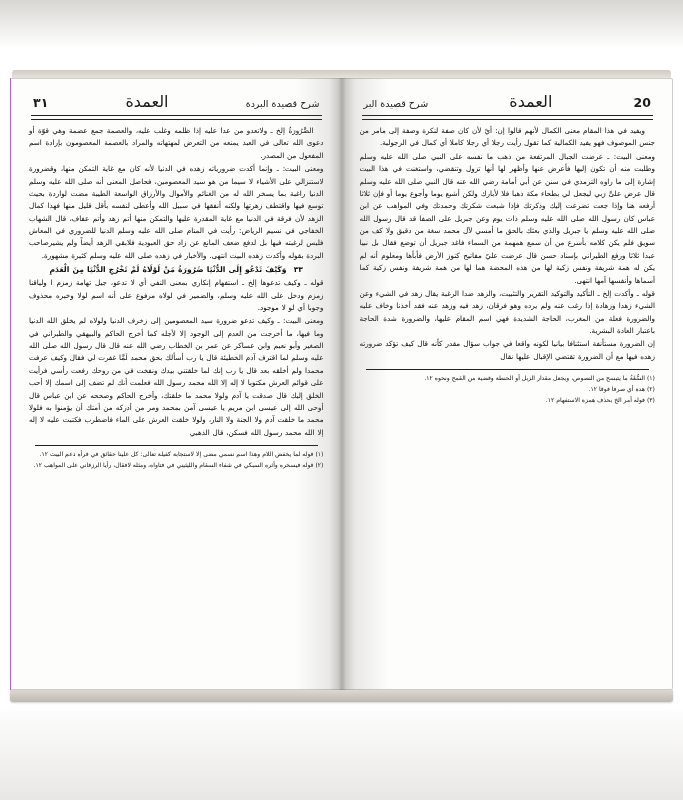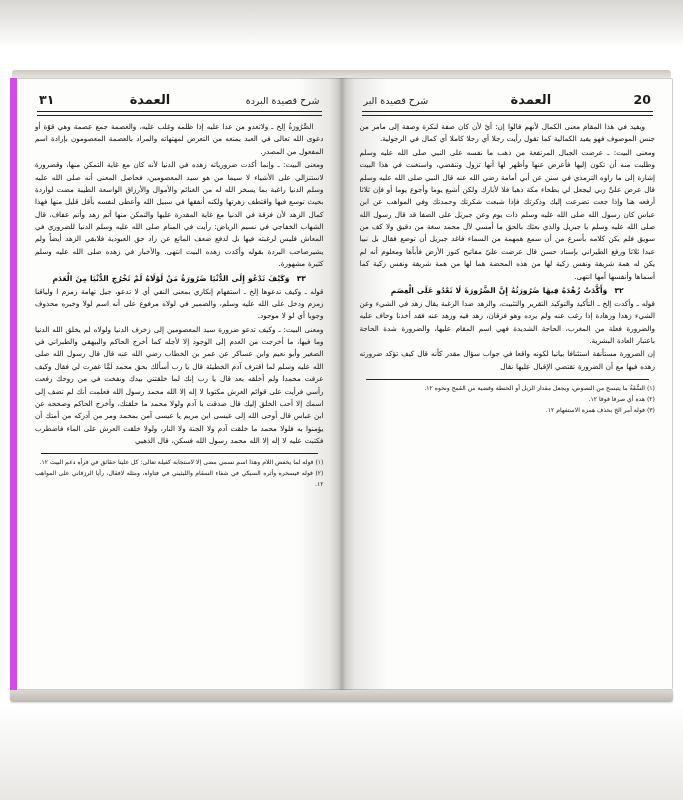--- a/index.html
+++ b/index.html
@@ -64,38 +64,38 @@
 
   .page {
     position: relative;
     width: 50%;
     height: 100%;
     box-sizing: border-box;
     padding: 14px 18px 10px 18px;
     direction: rtl;
     overflow: hidden;
   }
-  .page.left  { border-left: 7px solid #d946ef; }
+  .page.left  { border-left: 1px solid #d946ef; }
   .page.right { }
 
   
   .head-row {
     display: flex;
     flex-direction: row-reverse;
     justify-content: space-between;
     align-items: baseline;
     font-family: "DejaVu Sans", sans-serif;
     font-size: 10.5px;
     color: #1b1b1b;
     padding: 0 4px 2px 4px;
     letter-spacing: 0;
   }
   .head-title {
-    font-size: 13px;
-    font-weight: bold;
+    font-size: 16px;
+    font-weight: normal;
   }
   .head-page {
     font-size: 12.5px;
     font-weight: bold;
   }
   .head-chap {
     font-size: 9.5px;
   }
   .head-rule {
     height: 1px;
@@ -223,24 +223,20 @@
       <div class="head-row">
         <span class="head-chap">شرح قصيدة البر</span>
         <span class="head-title">العمدة</span>
         <span class="head-page">20</span>
       </div>
       <div class="head-rule double"></div>
 
       <div class="body">
         <p class="first">ويفيد في هذا المقام معنى الكمال لأنهم قالوا إن: أيْ لأن كان صفة لنكرة وصفة إلى مامر من جنس الموصوف فهو يفيد الكمالية كما تقول رأيت رجلا أي رجلا كاملا أي كمال في الرجولية.</p>
         <p>ومعنى البيت: ـ عرضت الجبال المرتفعة من ذهب ما نفسه على النبي صلى الله عليه وسلم وطلبت منه أن تكون إليها فأعرض عنها وأظهر لها أنها تزول وتنقضي، واستغنت في هذا البيت إشارة إلى ما راوه الترمذي في سنن عن أبي أمامة رضي الله عنه قال النبي صلى الله عليه وسلم قال عرض علىَّ رَبي ليجعل لي بطحاء مكة ذهبا فلا لأبارك ولكن أشبع يوما وأجوع يوما أو فإن ثلاثا أرفعه هنا وإذا جعت تضرعت إليك وذكرتك فإذا شبعت شكرتك وحمدتك وفي المواهب عن ابن عباس كان رسول الله صلى الله عليه وسلم ذات يوم وعن جبريل على الصفا قد قال رسول الله صلى الله عليه وسلم يا جبريل والذي بعثك بالحق ما أمسي لآل محمد سغة من دقيق ولا كف من سويق فلم يكن كلامه بأسرع من أن سمع همهمة من السماء فاغد جبريل أن توضع فقال بل نبيا عبدا ثلاثا ورفع الطيراني بإسناد حسن قال عرضت عليّ مفاتيح كنوز الأرض فأبأها ومعلوم أنه لم يكن له همة شريفة ونفس زكية لها من هذه المحضة هما لها من همة شريفة ونفس زكية كما أسماها وأنفسها أمها انتهى.</p>
-        <p class="verse">
-          <span class="num">٣٢</span>
-          <span>وَأَكَّدَتْ زُهْدَهُ فِيهَا ضَرُورَتُهُ   إِنَّ الضَّرُورَةَ لَا تَعْدُو عَلَى الْعِصَمِ</span>
-        </p>
         <p>قوله ـ وأكدت إلخ ـ التأكيد والتوكيد التقرير والتثبيت، والزهد ضدا الرغبة يقال زهد في الشيء وعن الشيء زهدا وزهادة إذا رغب عنه ولم يرده وهو فرقان، زهد فيه وزهد عنه فقد أخذنا وخاف عليه والضرورة فعلة من المغرب، الحاجة الشديدة فهي اسم المقام عليها، والضرورة شدة الحاجة باعتبار العادة البشرية.</p>
         <p>إن الضرورة مستأنفة استئنافا بيانيا لكونه واقعا في جواب سؤال مقدر كأنه قال كيف تؤكد ضرورته زهده فيها مع أن الضرورة تقتضي الإقبال عليها نقال</p>
       </div>
 
       <div class="fn-sep"></div>
       <div class="footnotes">
         <p>(١) السُّغَةُ ما يتبسح من النصوص، ويجعل مقدار الزبل أو الحنطة وقضية من القمح ونحوه ١٢.</p>
         <p>(٢) هدة أي صرفا فوقا ١٢.</p>
         <p>(٣) قوله أمر الخ بحذف همزة الاستفهام ١٢.</p>
       </div>

